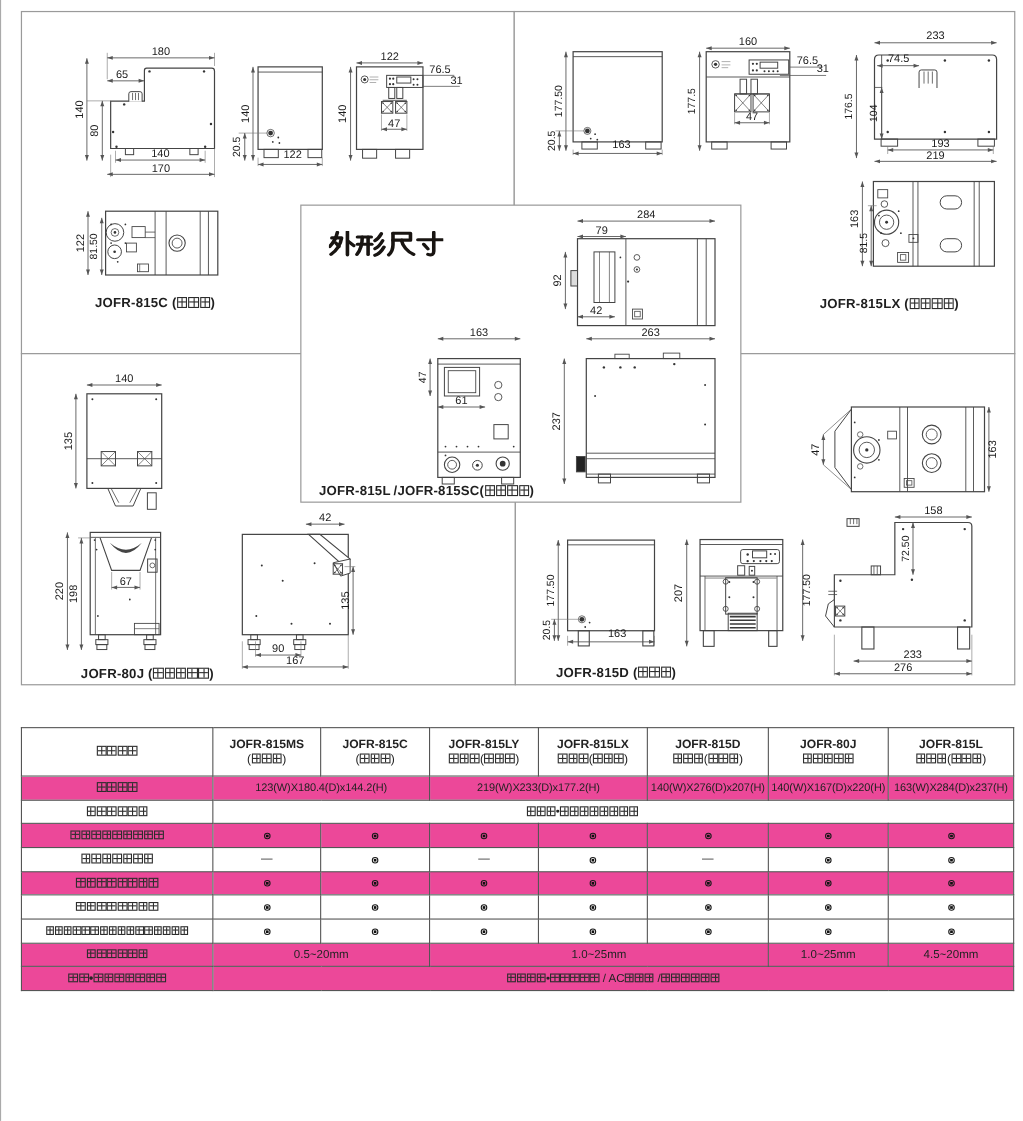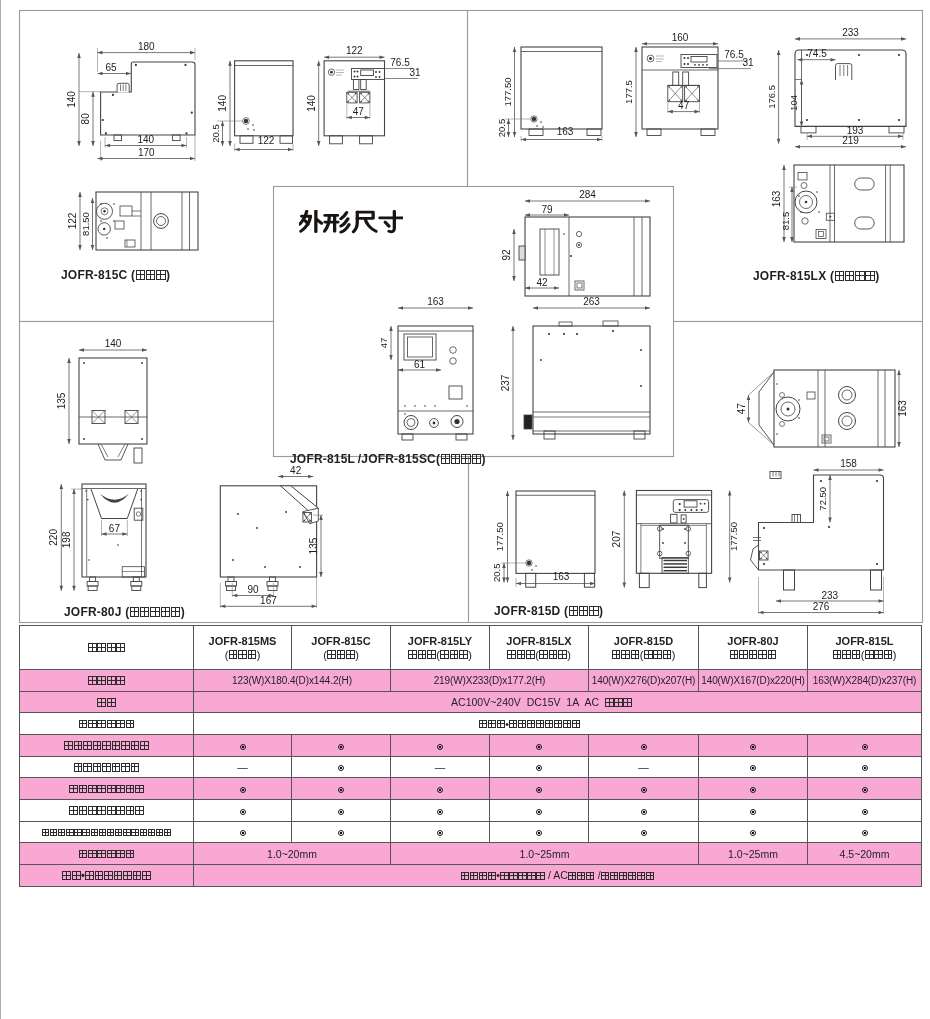--- a/index.html
+++ b/index.html
@@ -1,34 +1,34 @@
 <!DOCTYPE html>
 <html><head><meta charset="utf-8"><title>JOFR spec</title>
 <style>
 *{margin:0;padding:0;box-sizing:border-box}
 html,body{background:#fff}
 #page{position:relative;width:930px;height:1019px;background:#fff;overflow:hidden;
   font-family:"Liberation Sans",sans-serif;
   border-left:1.5px solid #aaa}
-.dlabel{position:absolute;font-size:12px;font-weight:bold;color:#1f1f1f;text-align:left;
+.dlabel{position:absolute;font-size:12px;font-weight:bold;color:#1f1f1f;text-align:center;
   letter-spacing:.2px;white-space:nowrap}
 i.z{display:inline-block;width:.78em;height:.78em;margin:0 .04em;vertical-align:-.05em;
   border:1px solid #2d2d2d;
   background:
    linear-gradient(#2d2d2d,#2d2d2d) 50% 0/1px 100% no-repeat,
    linear-gradient(#2d2d2d,#2d2d2d) 0 46%/100% 1px no-repeat}
-#spec{position:absolute;left:18px;top:625px;width:768px;border-collapse:collapse;
+#spec{position:absolute;left:18px;top:661px;width:768px;border-collapse:collapse;
   table-layout:fixed;font-size:11px;color:#232323}
 #spec td{border:1px solid #555;text-align:center;vertical-align:middle;
   height:21.67px;padding:0 1px;overflow:hidden;font-size:10.5px}
 #spec tr.hd td{height:44px;font-size:11px;line-height:14px}
 #spec td.dim{font-size:10px;letter-spacing:-0.1px}
 #spec td.rl{font-size:11px}
 #spec td.rl{font-weight:bold}
-#spec tr.g td{background:#f9a8d4}
+#spec tr.g td{background:#ec4899}
 .ring{display:inline-block;width:6px;height:6px;border:1.2px solid #1a1a1a;border-radius:50%;
   vertical-align:-0.5px;background:radial-gradient(circle,#111 0 1.45px,transparent 1.55px)}
 </style></head>
 <body>
 <div id="page">
 <svg width="930" height="655" viewBox="0 0 930 655" font-family="Liberation Sans, sans-serif" style="position:absolute;left:0;top:0">
 <rect x="18.5" y="10.5" width="448" height="311" fill="#fff" stroke="#9a9a9a" stroke-width="1.1"></rect>
 
 <rect x="466.5" y="10.5" width="455" height="311" fill="#fff" stroke="#9a9a9a" stroke-width="1.1"></rect>
 
@@ -715,22 +715,22 @@
 <path d="M52,17.5 C49.5,22.5 47,25.5 43.5,26.5"></path>
 <path d="M60.5,2.5 H77 V10 H60.5"></path>
 <path d="M60.5,2.5 V15 C60.5,19.5 59,23.5 56.5,26"></path>
 <path d="M68.5,10 C69.5,16 74,22.5 80,25.5"></path>
 <path d="M84,9.5 H107.5"></path>
 <path d="M99,1.5 V22 C99,25.5 97,27 93.5,25.5"></path>
 <path d="M89.5,14.5 L93.5,19.5"></path>
 </g>
     </svg>
 <div class="dlabel" style="left:60px;top:268px;width:160px">JOFR-815C&nbsp;(<i class="z"></i><i class="z"></i><i class="z"></i>)</div>
-    <div class="dlabel" style="left:752px;top:269px;width:165px">JOFR-815LX&nbsp;(<i class="z"></i><i class="z"></i><i class="z"></i><i class="z"></i>)</div>
-    <div class="dlabel" style="left:289px;top:452px;text-align:right">JOFR-815L /JOFR-815SC(<i class="z"></i><i class="z"></i><i class="z"></i><i class="z"></i>)</div>
+    <div class="dlabel" style="left:725px;top:269px;width:165px">JOFR-815LX&nbsp;(<i class="z"></i><i class="z"></i><i class="z"></i><i class="z"></i>)</div>
+    <div class="dlabel" style="left:289px;top:439px;text-align:right">JOFR-815L /JOFR-815SC(<i class="z"></i><i class="z"></i><i class="z"></i><i class="z"></i>)</div>
     <div class="dlabel" style="left:63px;top:605px;width:140px">JOFR-80J&nbsp;(<i class="z"></i><i class="z"></i><i class="z"></i><i class="z"></i><i class="z"></i>)</div>
     <div class="dlabel" style="left:493px;top:604px;width:132px">JOFR-815D&nbsp;(<i class="z"></i><i class="z"></i><i class="z"></i>)</div>
 
 <table id="spec">
       <colgroup>
         <col style="width:174px">
         <col style="width:98px">
         <col style="width:99px">
         <col style="width:99px">
         <col style="width:99px">
@@ -750,24 +750,20 @@
           <td><b>JOFR-815L</b><br><i class="z"></i><i class="z"></i><i class="z"></i>(<i class="z"></i><i class="z"></i><i class="z"></i>)</td>
         </tr>
 <tr class="g">
           <td class="rl"><i class="z"></i><i class="z"></i><i class="z"></i><i class="z"></i></td>
           <td colspan="2" class="dim">123(W)X180.4(D)x144.2(H)</td>
           <td colspan="2" class="dim">219(W)X233(D)x177.2(H)</td>
           <td class="dim">140(W)X276(D)x207(H)</td>
           <td class="dim">140(W)X167(D)x220(H)</td>
           <td class="dim">163(W)X284(D)x237(H)</td>
         </tr>
-<tr class="g">
-          <td class="rl"><i class="z"></i><i class="z"></i></td>
-          <td colspan="7"><span style="position:relative;left:-16px">AC100V~240V&nbsp; DC15V&nbsp; 1A&nbsp; AC&nbsp; <i class="z"></i><i class="z"></i><i class="z"></i></span></td>
-        </tr>
 <tr>
           <td class="rl"><i class="z"></i><i class="z"></i><i class="z"></i><i class="z"></i><i class="z"></i><i class="z"></i></td>
           <td colspan="7"><span style="position:relative;left:-28px"><i class="z"></i><i class="z"></i><i class="z"></i>•<i class="z"></i><i class="z"></i><i class="z"></i><i class="z"></i><i class="z"></i><i class="z"></i><i class="z"></i><i class="z"></i></span></td>
         </tr>
 <tr class="g">
           <td class="rl"><i class="z"></i><i class="z"></i><i class="z"></i><i class="z"></i><i class="z"></i><i class="z"></i><i class="z"></i><i class="z"></i><i class="z"></i></td>
           <td><span class="ring"></span></td>
           <td><span class="ring"></span></td>
           <td><span class="ring"></span></td>
           <td><span class="ring"></span></td>
@@ -810,21 +806,21 @@
           <td><span class="ring"></span></td>
           <td><span class="ring"></span></td>
           <td><span class="ring"></span></td>
           <td><span class="ring"></span></td>
           <td><span class="ring"></span></td>
           <td><span class="ring"></span></td>
           <td><span class="ring"></span></td>
         </tr>
 <tr class="g">
           <td class="rl"><i class="z"></i><i class="z"></i><i class="z"></i><i class="z"></i><i class="z"></i><i class="z"></i></td>
-          <td colspan="2">1.0~20mm</td>
+          <td colspan="2">0.5~20mm</td>
           <td colspan="3">1.0~25mm</td>
           <td>1.0~25mm</td>
           <td>4.5~20mm</td>
         </tr>
 <tr class="g">
           <td class="rl"><i class="z"></i><i class="z"></i>•<i class="z"></i><i class="z"></i><i class="z"></i><i class="z"></i><i class="z"></i><i class="z"></i><i class="z"></i></td>
           <td colspan="7"><i class="z"></i><i class="z"></i><i class="z"></i><i class="z"></i>•<i class="z"></i><i class="z"></i><i class="z"></i><i class="z"></i><i class="z"></i> / AC<i class="z"></i><i class="z"></i><i class="z"></i> /<i class="z"></i><i class="z"></i><i class="z"></i><i class="z"></i><i class="z"></i><i class="z"></i></td>
         </tr>
       </tbody>
     </table>

